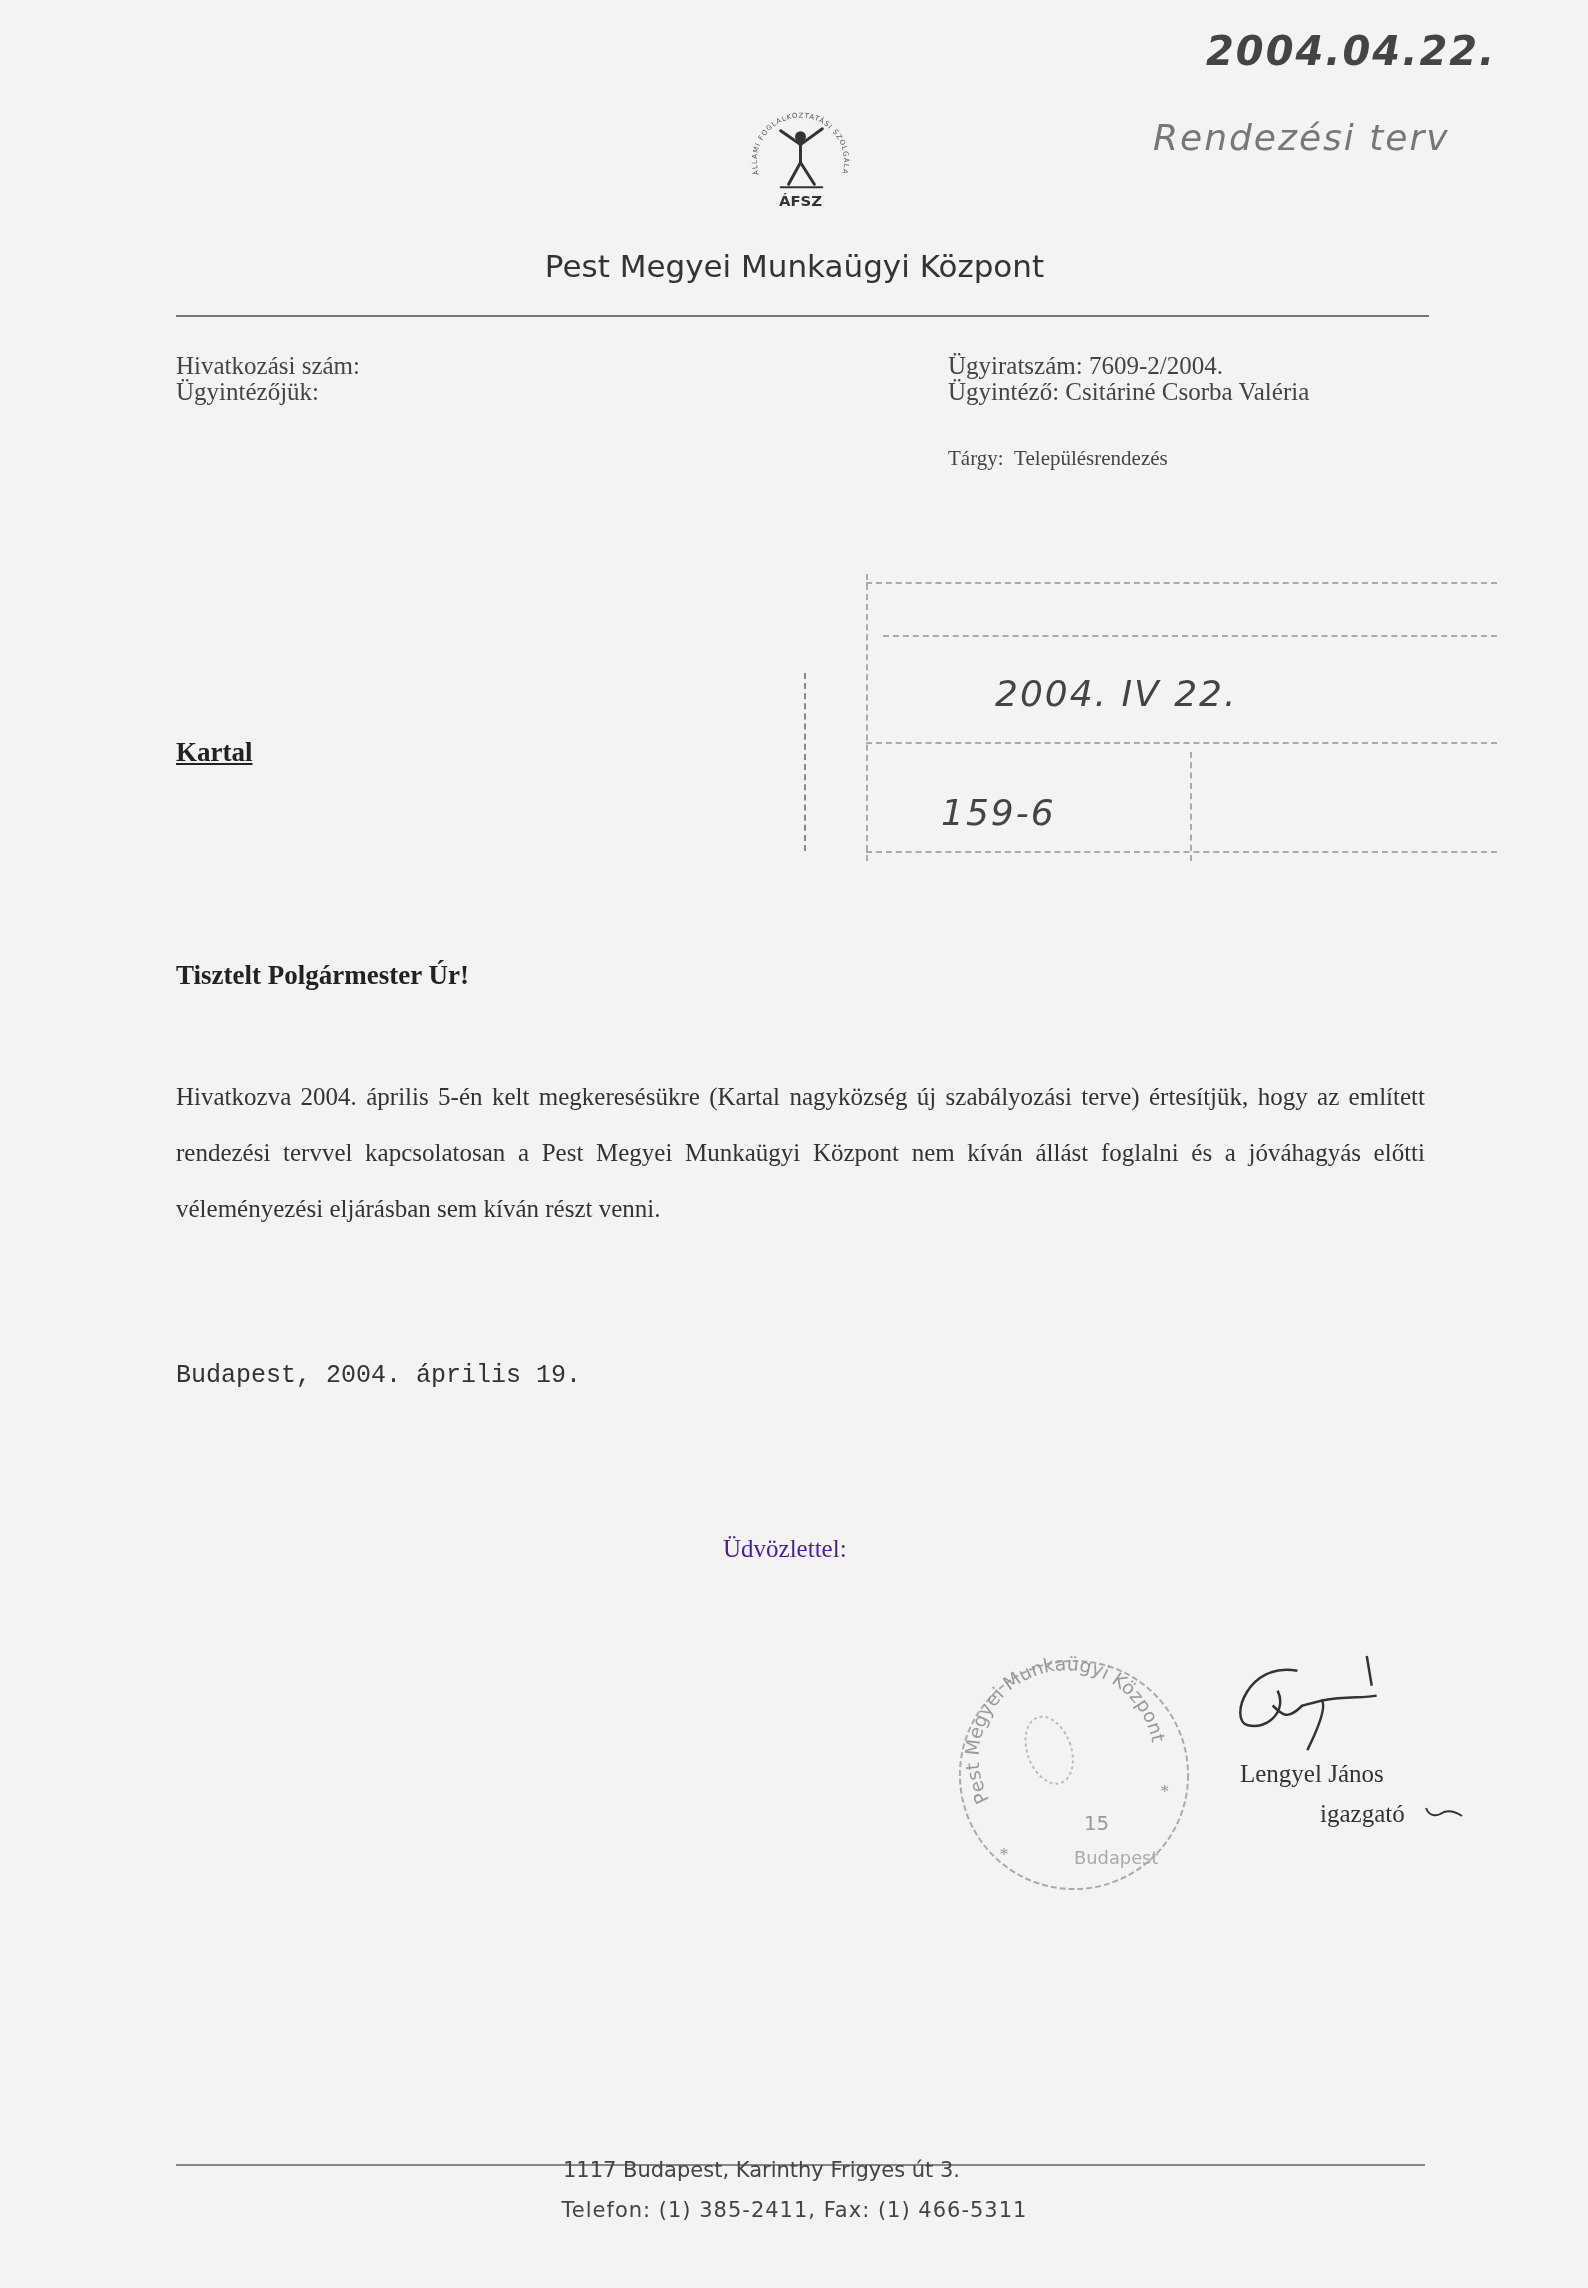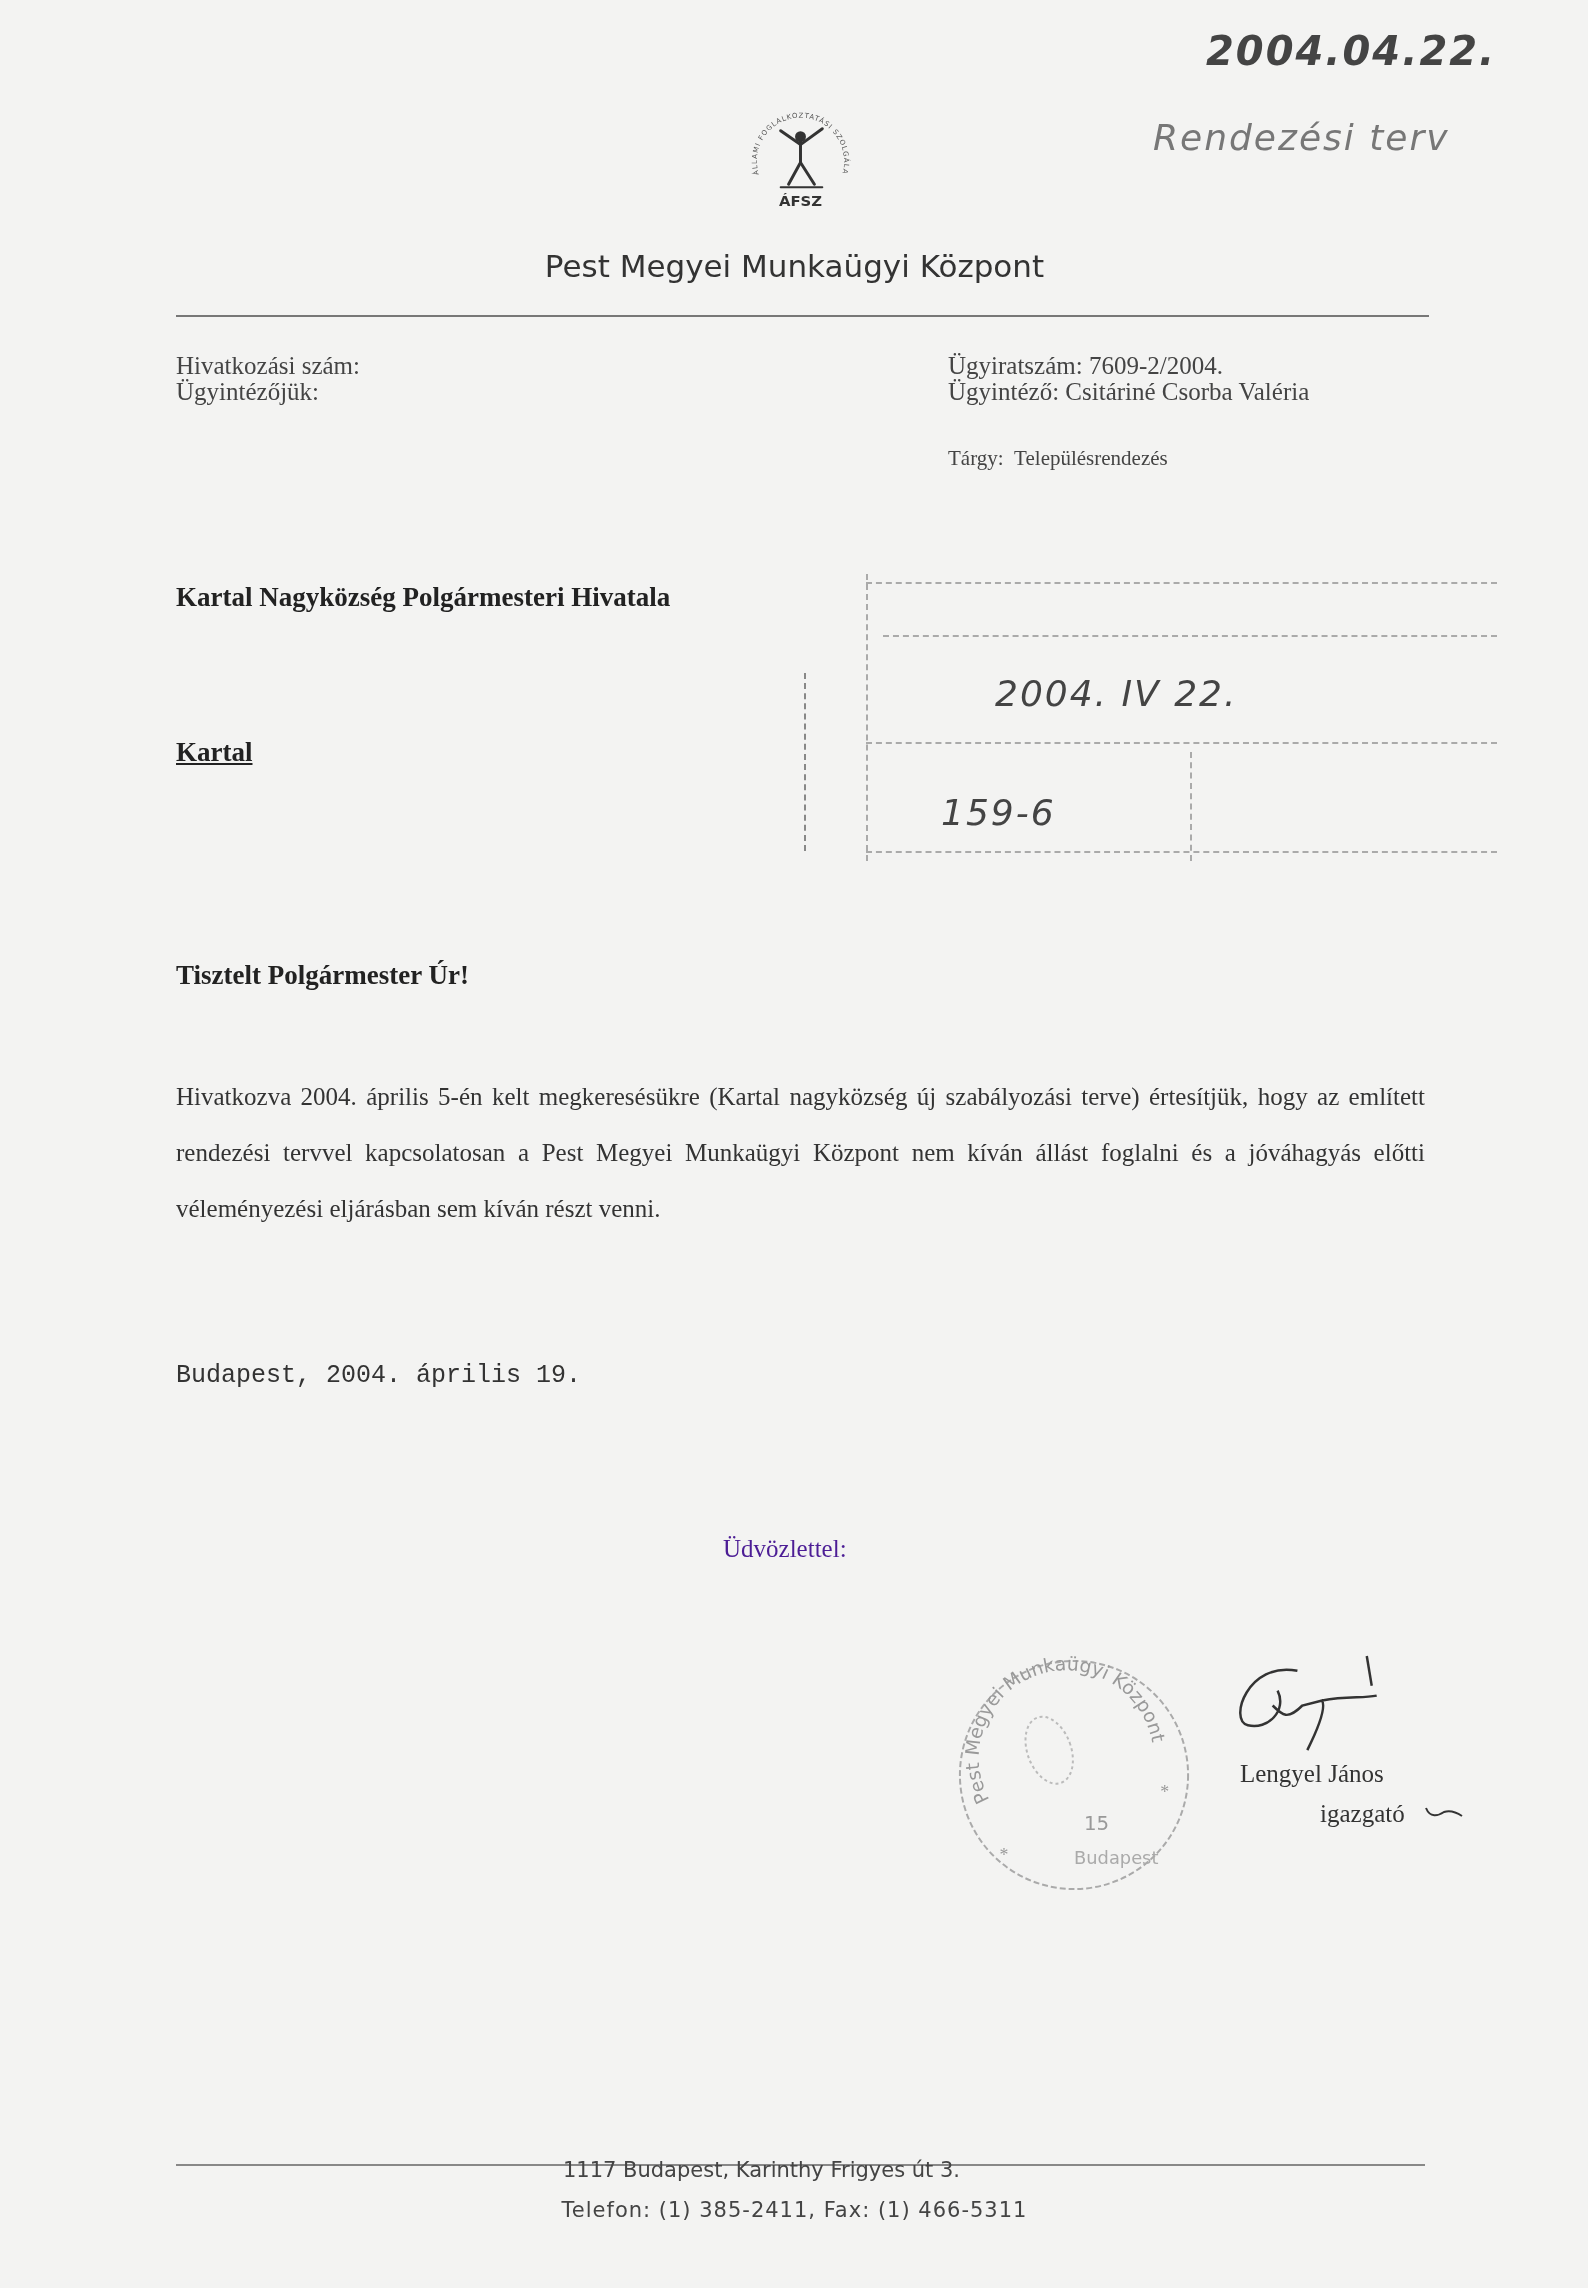--- a/index.html
+++ b/index.html
@@ -85,21 +85,20 @@
 
 <div id="meta-right" class="abs meta">
   <div>Ügyiratszám: 7609-2/2004.</div>
   <div>Ügyintéző: Csitáriné Csorba Valéria</div>
 </div>
 <div id="subject" class="abs">
   <span>Tárgy:</span>&nbsp;&nbsp;<span>Településrendezés</span>
 </div>
 
 <div id="recipient" class="abs addr">
-  <div>Kartal Nagyközség Polgármesteri Hivatala</div>
 </div>
 <div id="city" class="abs addr">Kartal</div>
 
 <div id="stamp-box" class="abs">
   <div class="dashed-v" style="left:0;top:109px;height:178px;border-left-color:#888;"></div>
   <div class="dashed-v" style="left:62px;top:10px;height:287px;"></div>
   <div class="dashed-h" style="left:62px;top:18px;width:631px;"></div>
   <div class="dashed-h" style="left:79px;top:71px;width:614px;"></div>
   <div class="dashed-h" style="left:62px;top:178px;width:631px;"></div>
   <div class="dashed-v" style="left:386px;top:188px;height:109px;"></div>

